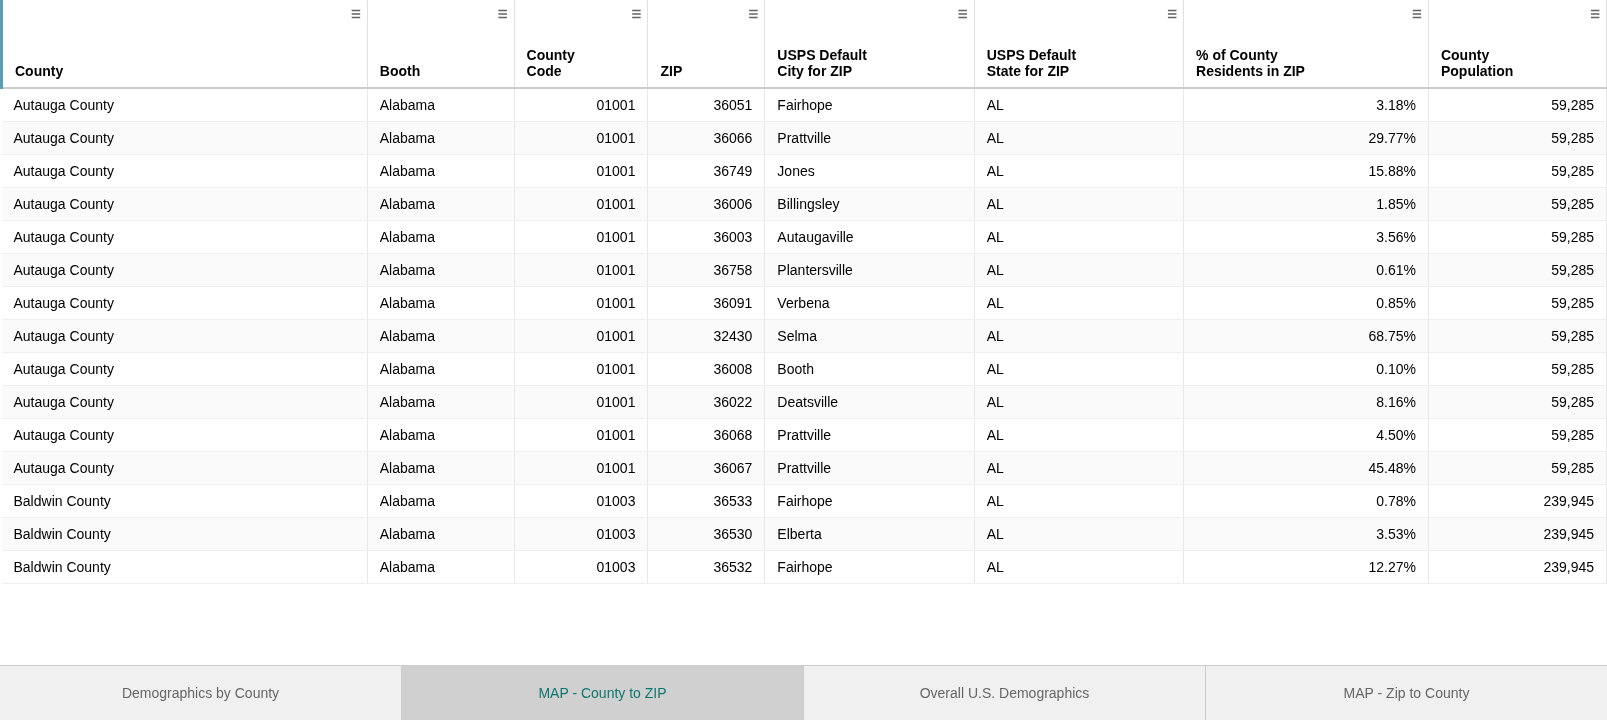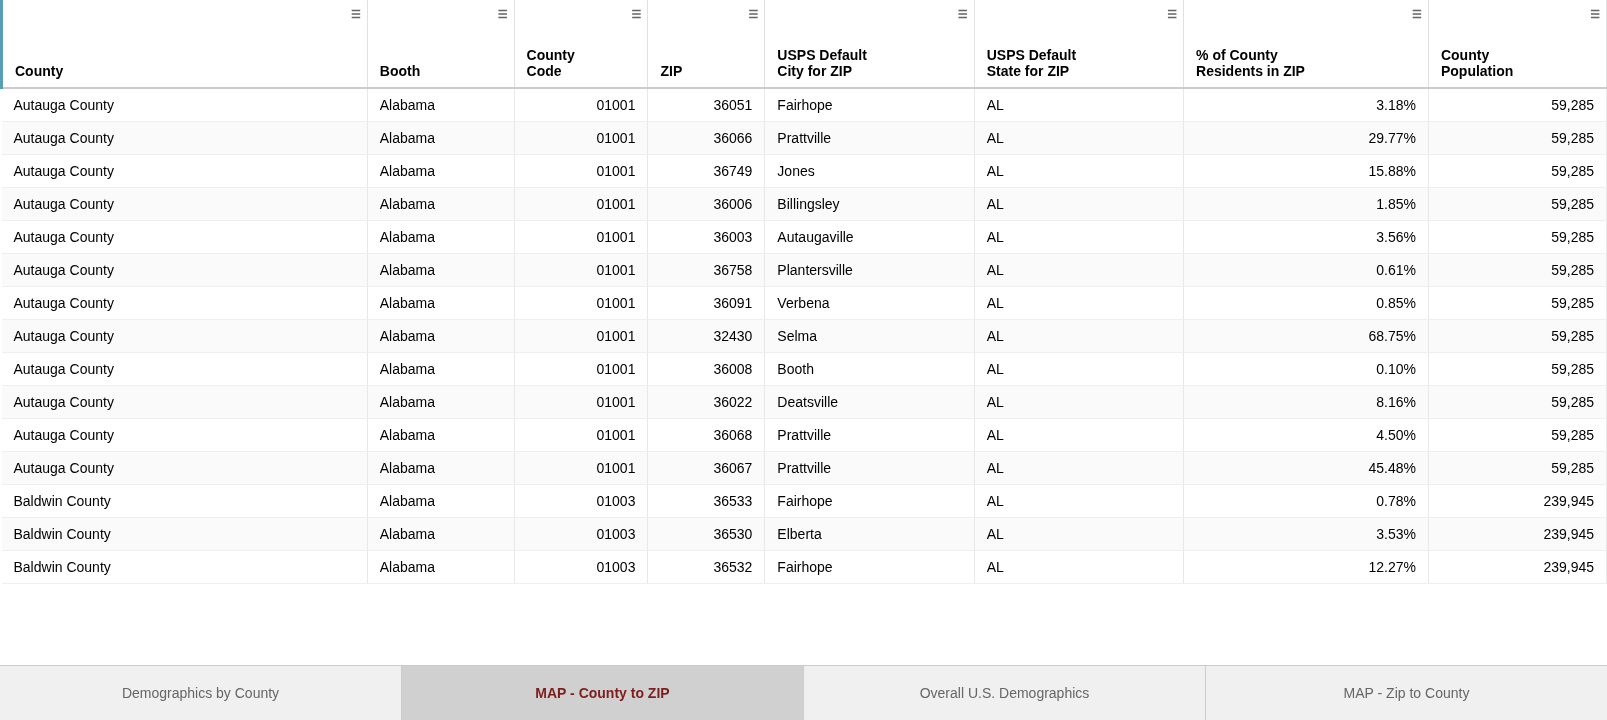--- a/index.html
+++ b/index.html
@@ -107,22 +107,22 @@
       border-right: 1px solid #ccc;
       text-align: left;
     }
 
     .tab:last-child {
       border-right: none;
     }
 
     .tab.active {
       background: #d0d0d0;
-      color: #7f1d1d;
-      font-weight: 700;
+      color: #0f766e;
+      font-weight: 400;
     }
   </style>
 </head>
 <body>
 
 <div class="table-container">
   <div class="table-scroll-x">
     <table>
       <thead>
         <tr id="header-row">

